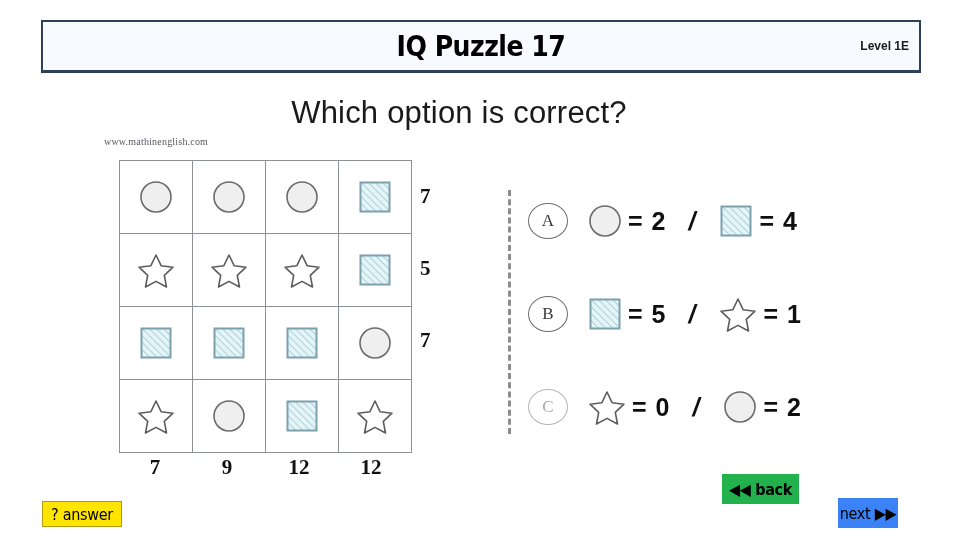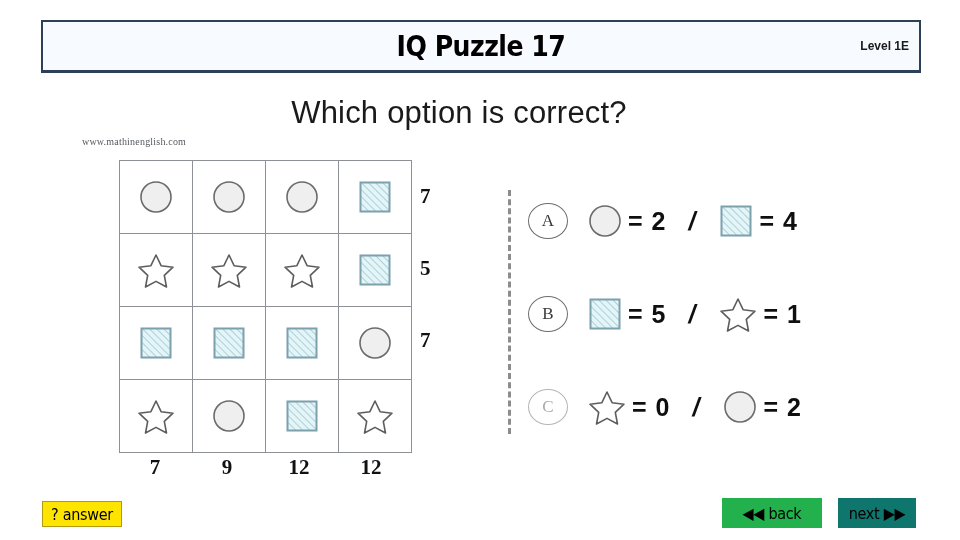--- a/index.html
+++ b/index.html
@@ -61,21 +61,21 @@
     font-size: 31px;
     color: #1a1a1a;
     font-weight: 300;
     letter-spacing: 0.2px;
     margin-top: 19px;
   }
 
   
   #watermark {
     position: absolute;
-    left: 82px;
+    left: 104px;
     top: 136px;
     font-family: "Liberation Serif", serif;
     font-size: 10px;
     color: #555a5f;
     letter-spacing: 0.2px;
   }
 
   #grid-wrap {
     position: absolute;
     left: 119px;
@@ -226,31 +226,32 @@
   #answer-button {
     left: 42px;
     top: 501px;
     width: 80px;
     height: 26px;
     background: #ffe400;
     border: 1px solid #b09b12;
   }
   #back-button {
     left: 722px;
-    top: 498px;
-    width: 100px;
+    top: 474px;
+    width: 77px;
     height: 30px;
     background: #22b14c;
+    font-weight: bold;
   }
   #next-button {
     left: 838px;
     top: 498px;
-    width: 78px;
+    width: 60px;
     height: 30px;
-    background: #0f766e;
+    background: #3b82f6;
   }
 </style>
 </head>
 <body>
 
 <div id="title-bar">
   <div id="puzzle-title">IQ Puzzle 17</div>
   <div id="level-label">Level 1E</div>
 </div>
 

